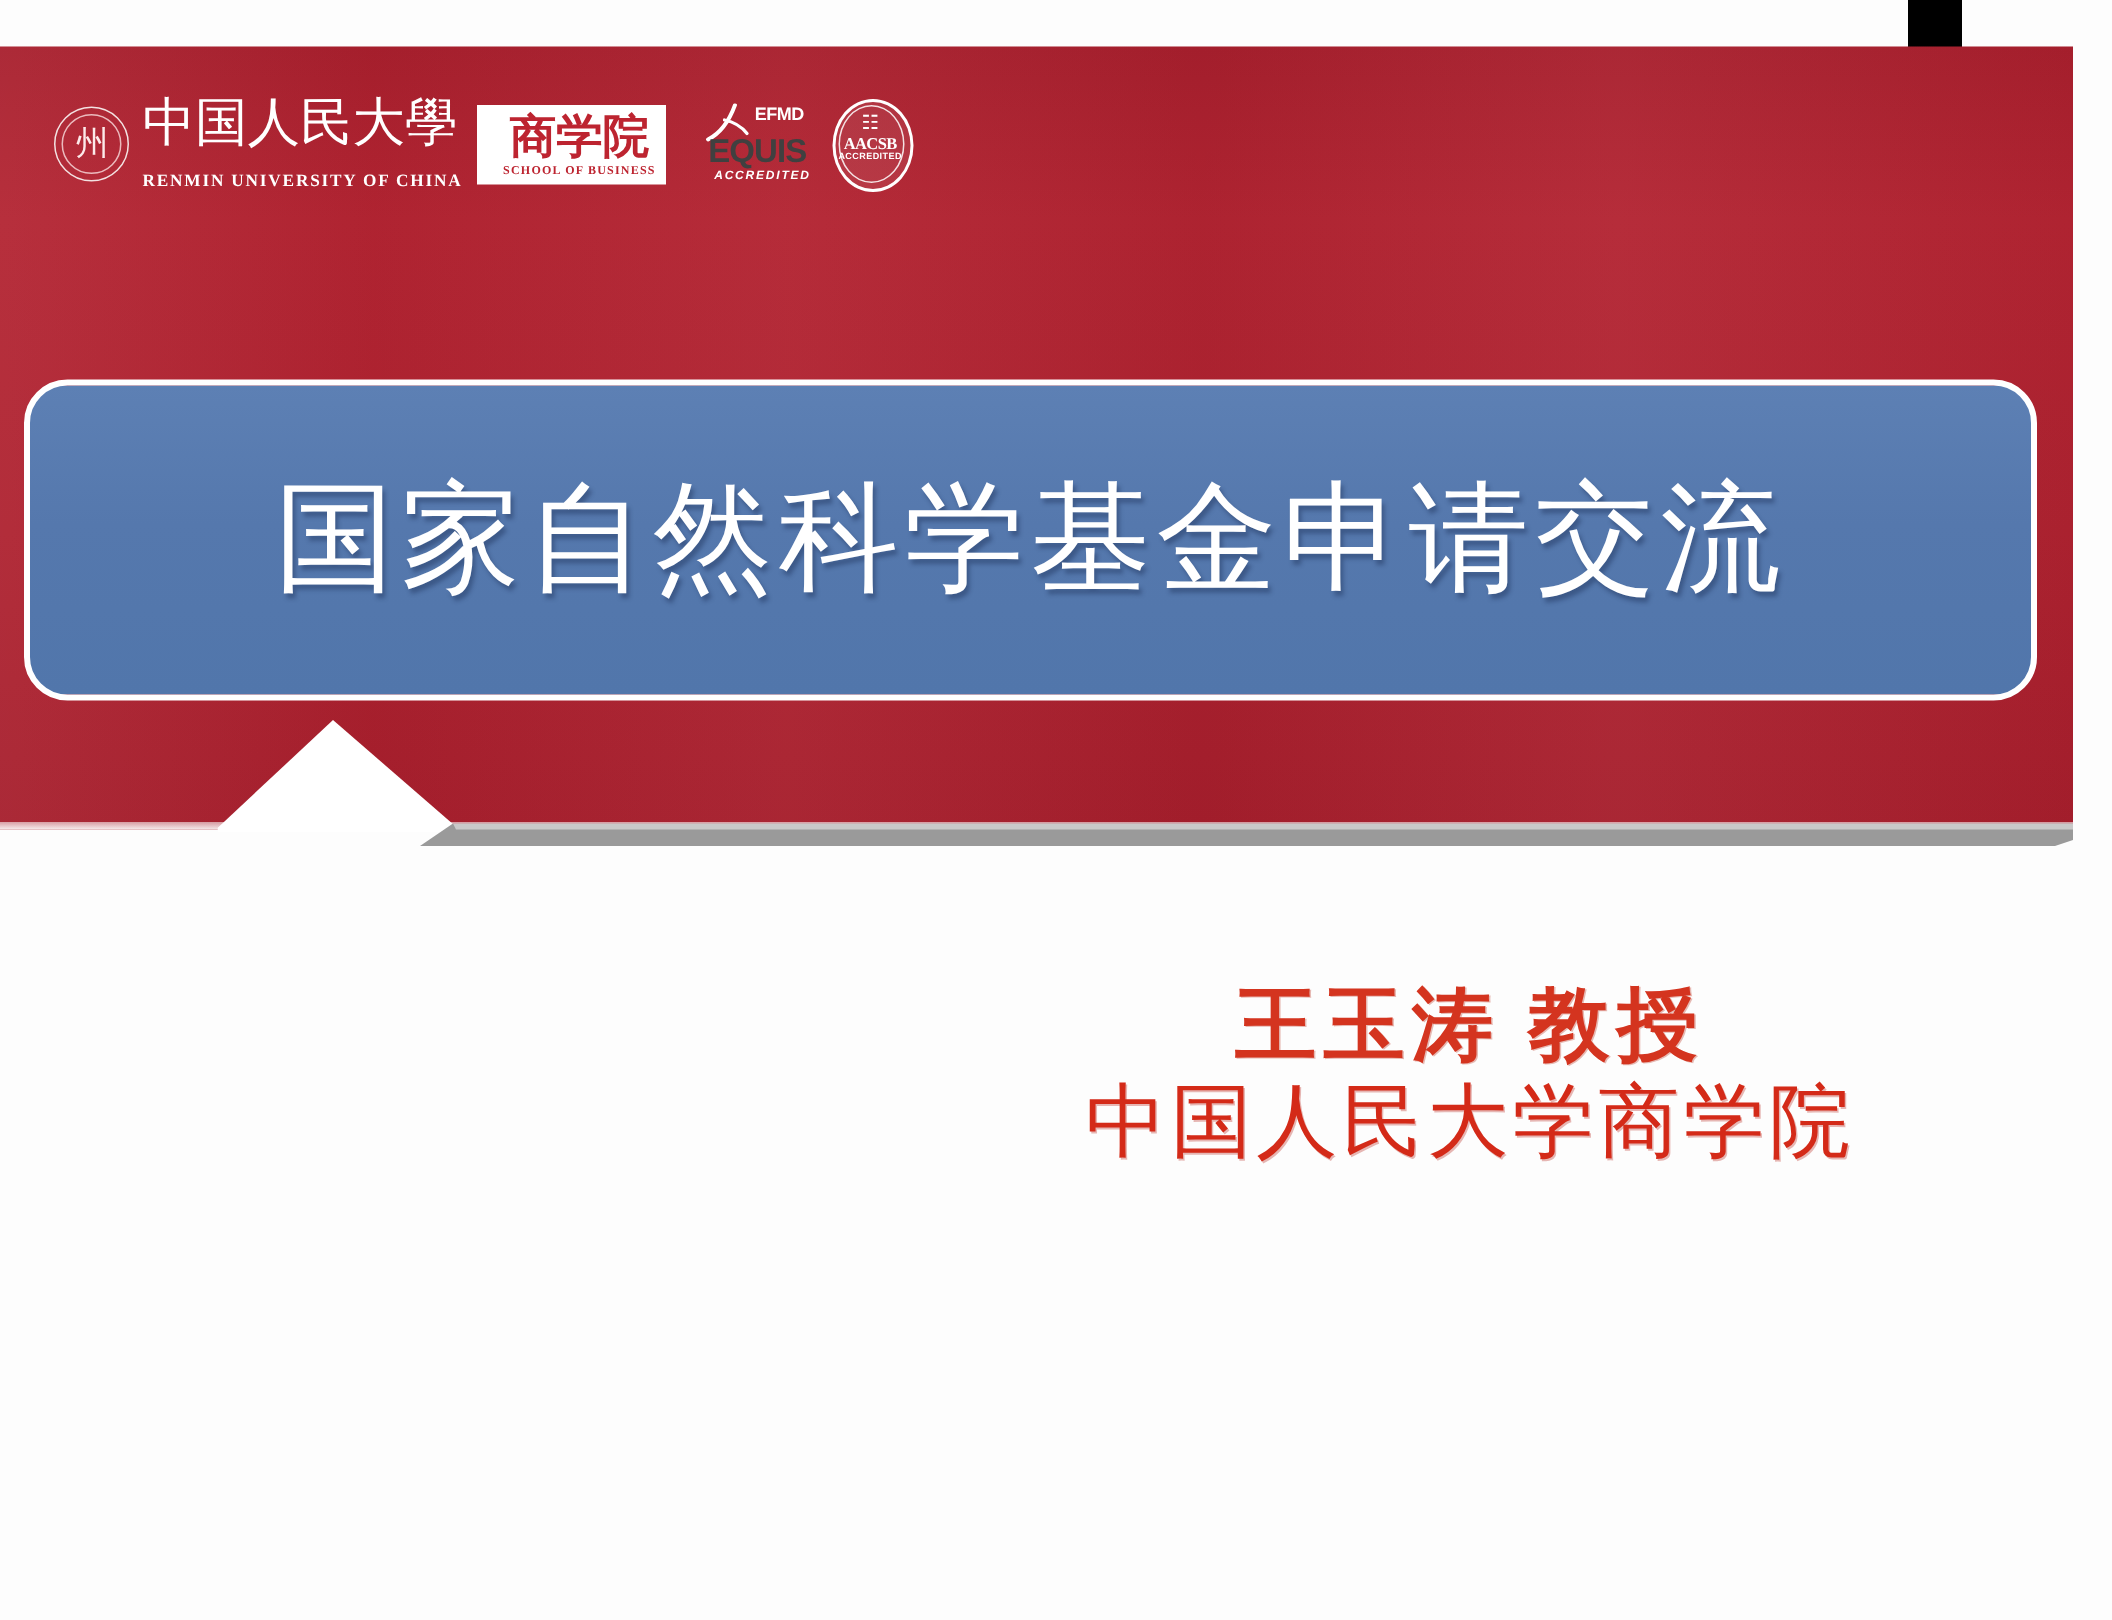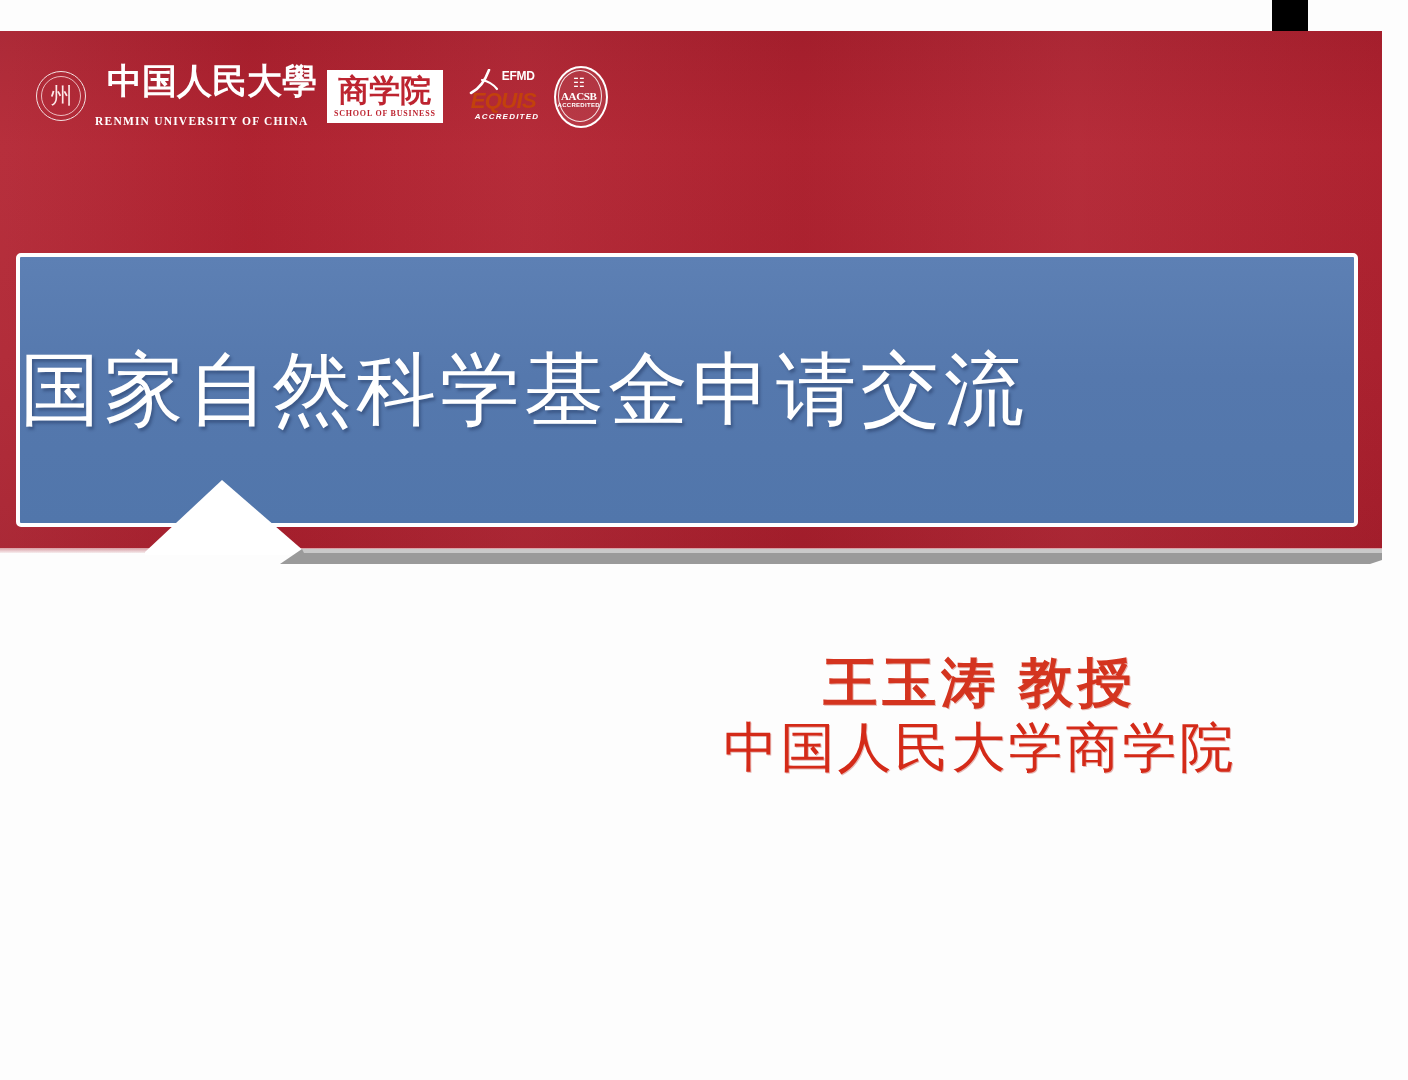--- a/index.html
+++ b/index.html
@@ -102,41 +102,40 @@
     display: flex;
     flex-direction: column;
     justify-content: center;
     margin-right: 10px;
   }
   .ruc-cn {
     font-size: 35px;
     line-height: 1.02;
     color: #ffffff;
     font-family: "Liberation Serif", "DejaVu Serif", serif;
-    font-weight: bold;
+    font-weight: normal;
     letter-spacing: 0px;
     white-space: nowrap;
-    margin-left: 12px;
   }
   .ruc-en {
     font-size: 11.5px;
     line-height: 1.1;
     color: #ffffff;
     font-weight: bold;
     font-family: "Liberation Serif", serif;
     letter-spacing: 1.2px;
     white-space: nowrap;
     margin-top: 15px;
   }
 
   
   .sob-plate {
     flex: 0 0 auto;
     background: #ffffff;
-    padding: 3px 7px 2px 7px;
+    padding: 3px 7px 2px 17px;
     display: flex;
     flex-direction: column;
     align-items: center;
     justify-content: center;
     margin-right: 26px;
     height: 53px;
     box-sizing: border-box;
   }
   .sob-cn {
     font-size: 31px;
@@ -178,22 +177,21 @@
     font-weight: bold;
     color: #ffffff;
     font-family: "Liberation Sans", sans-serif;
     letter-spacing: -0.3px;
   }
   .equis .word {
     position: absolute;
     left: 2px; top: 22px;
     font-size: 22px;
     font-weight: bold;
-    font-style: italic;
-    color: #c2410c;
+    color: #404040;
     font-family: "Liberation Sans", sans-serif;
     letter-spacing: -0.6px;
   }
   .equis .accr {
     position: absolute;
     left: 6px; top: 46px;
     font-size: 8px;
     font-weight: bold;
     font-style: italic;
     color: #ffffff;
@@ -252,28 +250,28 @@
     font-family: "Liberation Sans", sans-serif;
     letter-spacing: 0.3px;
   }
 
   
   #title-plaque {
     position: absolute;
     left: 16px;
     top: 253px;
     width: 1342px;
-    height: 274px;
+    height: 214px;
     box-sizing: border-box;
     background: linear-gradient(180deg, #5d80b4 0%, #5578ad 45%, #5176ab 100%);
     border: 4px solid #ffffff;
-    border-radius: 5px;
+    border-radius: 29px;
     display: flex;
     align-items: center;
-    justify-content: flex-start;
+    justify-content: center;
   }
   #title-text {
     color: #ffffff;
     font-size: 80px;
     line-height: 1;
     font-family: "Liberation Serif", "DejaVu Serif", serif;
     letter-spacing: 4px;
     white-space: nowrap;
     text-shadow: 2px 3px 3px rgba(30,50,90,0.45);
   }

